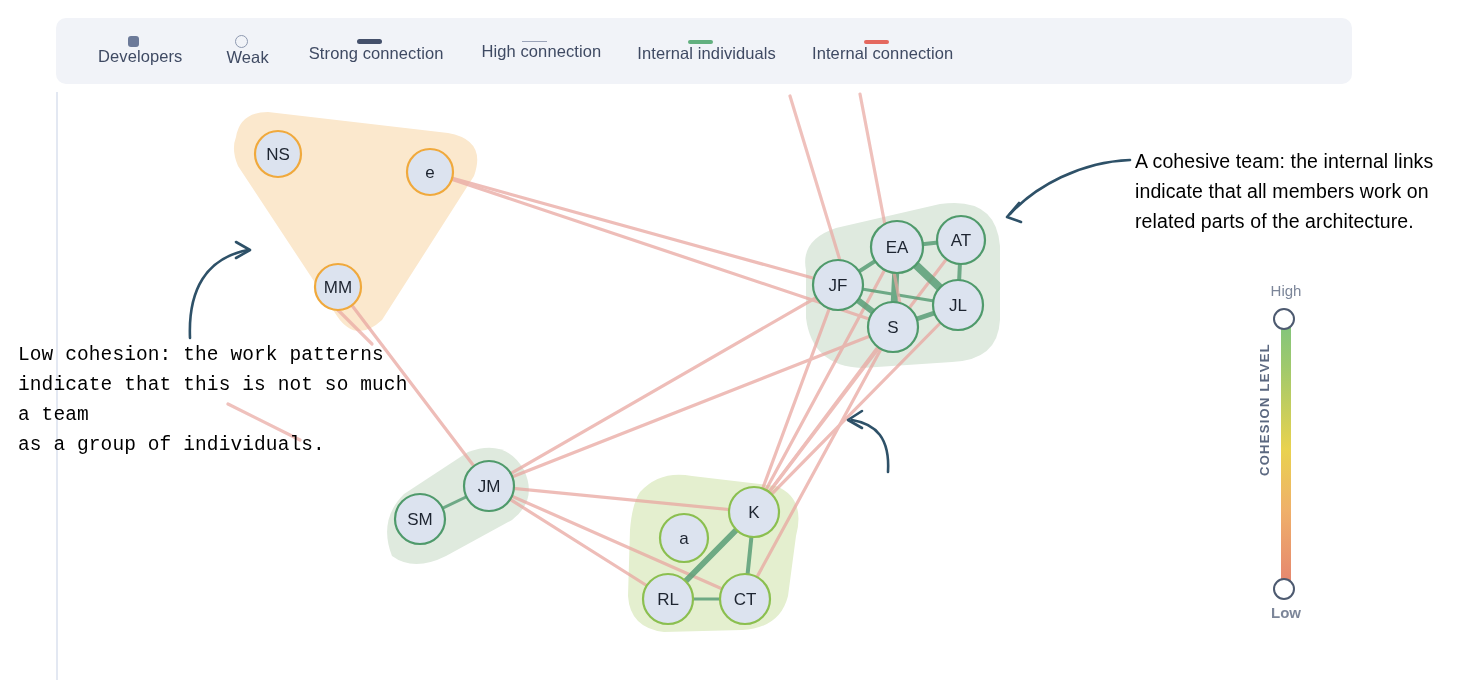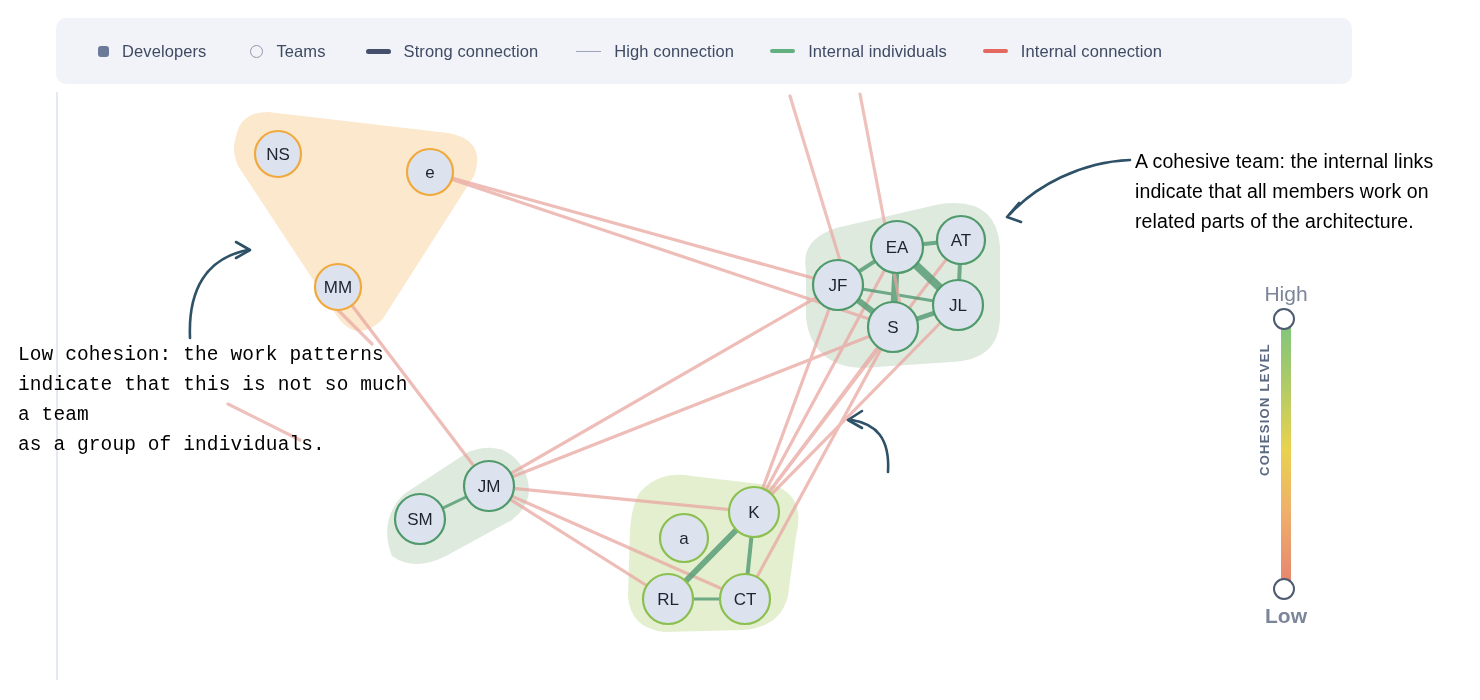--- a/index.html
+++ b/index.html
@@ -5,21 +5,21 @@
   html,body{margin:0;padding:0;background:#ffffff;}
   body{width:1480px;height:700px;overflow:hidden;
        font-family:"Liberation Sans","DejaVu Sans",sans-serif;}
   #root{position:relative;width:1480px;height:700px;background:#fff;}
 
   
   #legend{position:absolute;left:56px;top:18px;width:1296px;height:66px;
           background:#f1f3f8;border-radius:10px;
           display:flex;align-items:center;gap:0px;padding-left:42px;
           box-sizing:border-box;}
-  .lg-item{display:flex;align-items:center;}
+  .lg-item{display:flex;align-items:center;flex-direction:column;}
   .lg-label{font-size:16.5px;color:#3f4a63;letter-spacing:.1px;white-space:nowrap;}
   .sw{display:inline-block;margin-right:13px;flex:0 0 auto;}
   .sw-dot{width:11px;height:11px;border-radius:3px;background:#6c7a99;}
   .sw-ring{width:11px;height:11px;border-radius:50%;border:1.6px solid #8e99b0;background:#f1f3f8;}
   .sw-line{width:25px;height:0;border-top:5px solid #44506b;border-radius:3px;}
   .sw-thin{width:25px;height:0;border-top:1.6px solid #9aa3b8;}
   .sw-green{width:25px;height:0;border-top:4px solid #62b07f;border-radius:3px;}
   .sw-red{width:25px;height:0;border-top:4px solid #e4685f;border-radius:3px;}
   .gap1{width:44px;} .gap2{width:40px;} .gap3{width:38px;}
   .gap4{width:36px;} .gap5{width:36px;}
@@ -33,21 +33,21 @@
   
   .anno{position:absolute;color:#000000;font-size:19.5px;line-height:30px;
         letter-spacing:.1px;white-space:pre-line;}
   #anno-low{left:18px;top:340px;width:400px;font-family:Liberation Mono, monospace;}
   #anno-cohesive{left:1135px;top:146px;width:345px;text-align:left;}
   #anno-inter{left:838px;top:478px;width:410px;}
 
   
   #scale{position:absolute;left:1236px;top:282px;width:110px;height:348px;}
   #scale-high,#scale-low{position:absolute;left:0;width:100px;text-align:center;
-      font-size:21px;color:#7c8699;}
+      font-size:15px;color:#7c8699;}
   #scale-high{top:0;} #scale-low{top:322px;font-weight:bold;}
   #scale-bar{position:absolute;left:45px;top:34px;width:10px;height:278px;border-radius:5px;
      background:linear-gradient(to bottom,#7cc47f 0%,#9fc96d 18%,#e9d24f 48%,#efb06a 70%,#e48070 100%);}
   .knob{position:absolute;left:37px;width:22px;height:22px;border-radius:50%;
         background:#fff;border:2px solid #4d5a70;box-sizing:border-box;}
   #knob-top{top:26px;} #knob-bot{top:296px;}
   #scale-title{position:absolute;left:-52px;top:120px;width:160px;
      font-size:13px;font-weight:bold;letter-spacing:1.3px;color:#5b6880;
      transform:rotate(-90deg);transform-origin:center center;text-align:center;}
 </style>
@@ -57,21 +57,21 @@
 <div id="root">
 
   <div id="legend">
     <div class="lg-item">
       <span class="sw sw-dot"></span>
       <span class="lg-label">Developers</span>
     </div>
     <span class="gap1"></span>
     <div class="lg-item">
       <span class="sw sw-ring"></span>
-      <span class="lg-label">Teams</span>
+      <span class="lg-label">Weak</span>
     </div>
     <span class="gap2"></span>
     <div class="lg-item">
       <span class="sw sw-line"></span>
       <span class="lg-label">Strong connection</span>
     </div>
     <span class="gap3"></span>
     <div class="lg-item">
       <span class="sw sw-thin"></span>
       <span class="lg-label">High connection</span>

